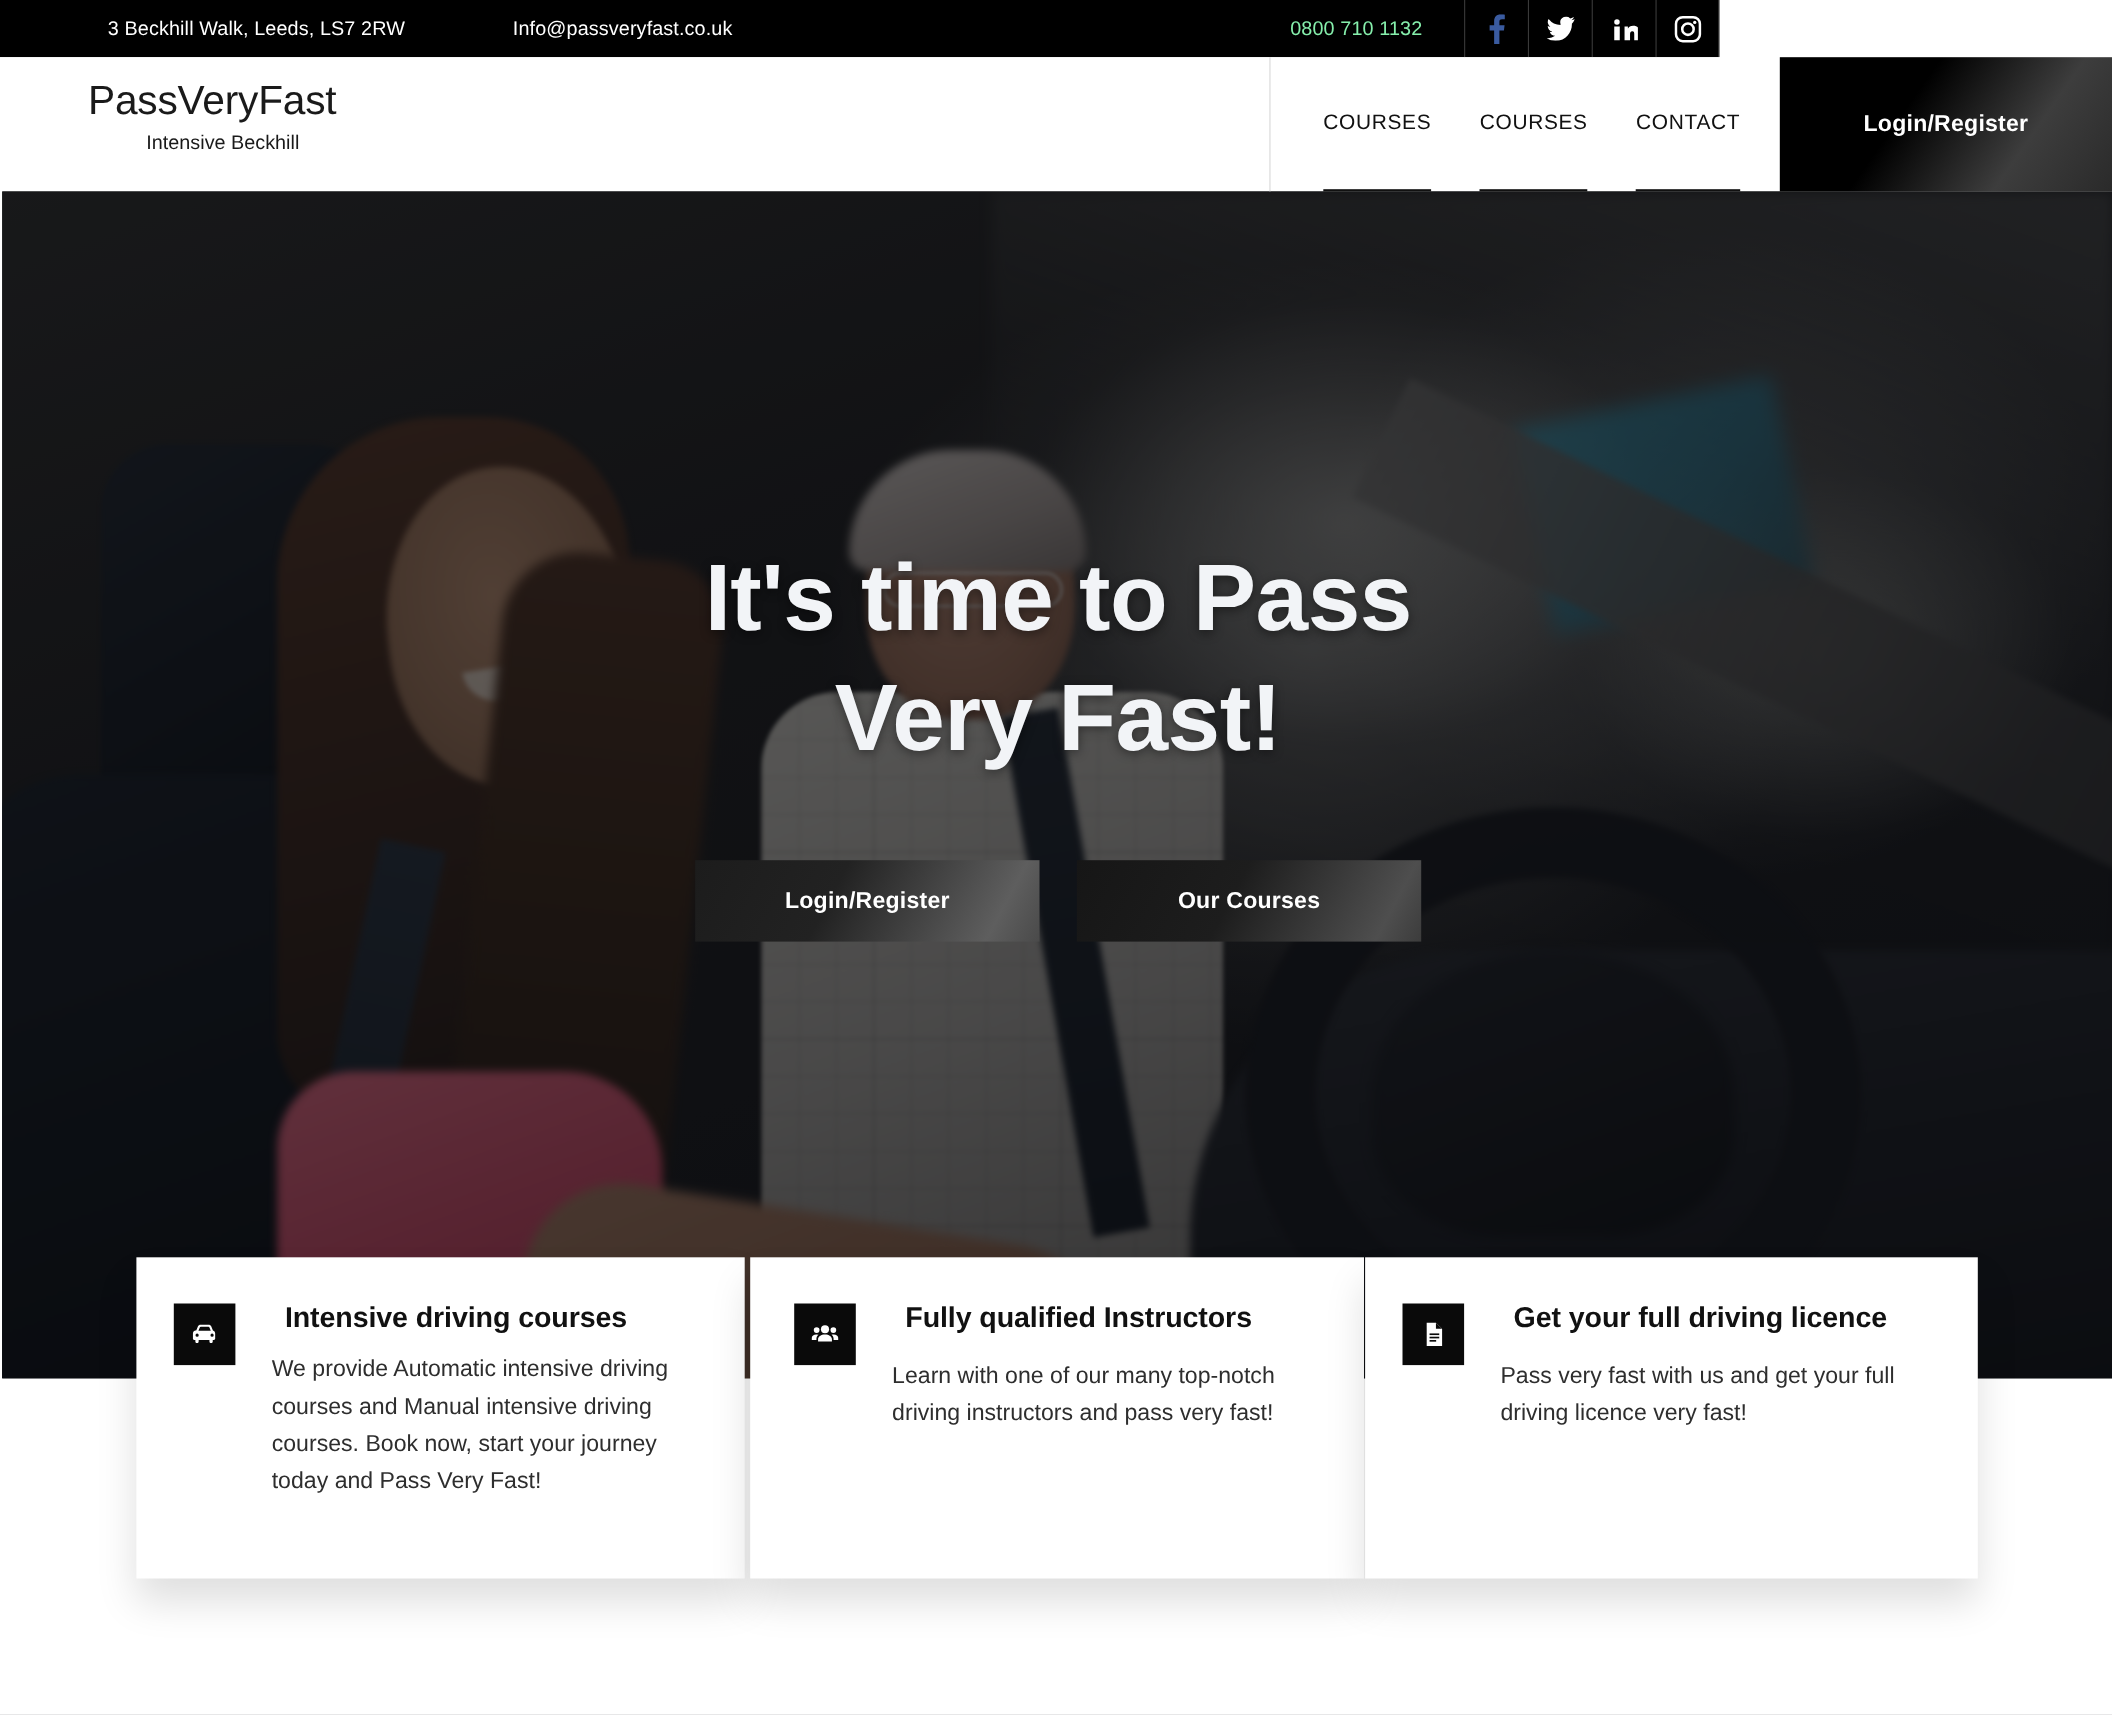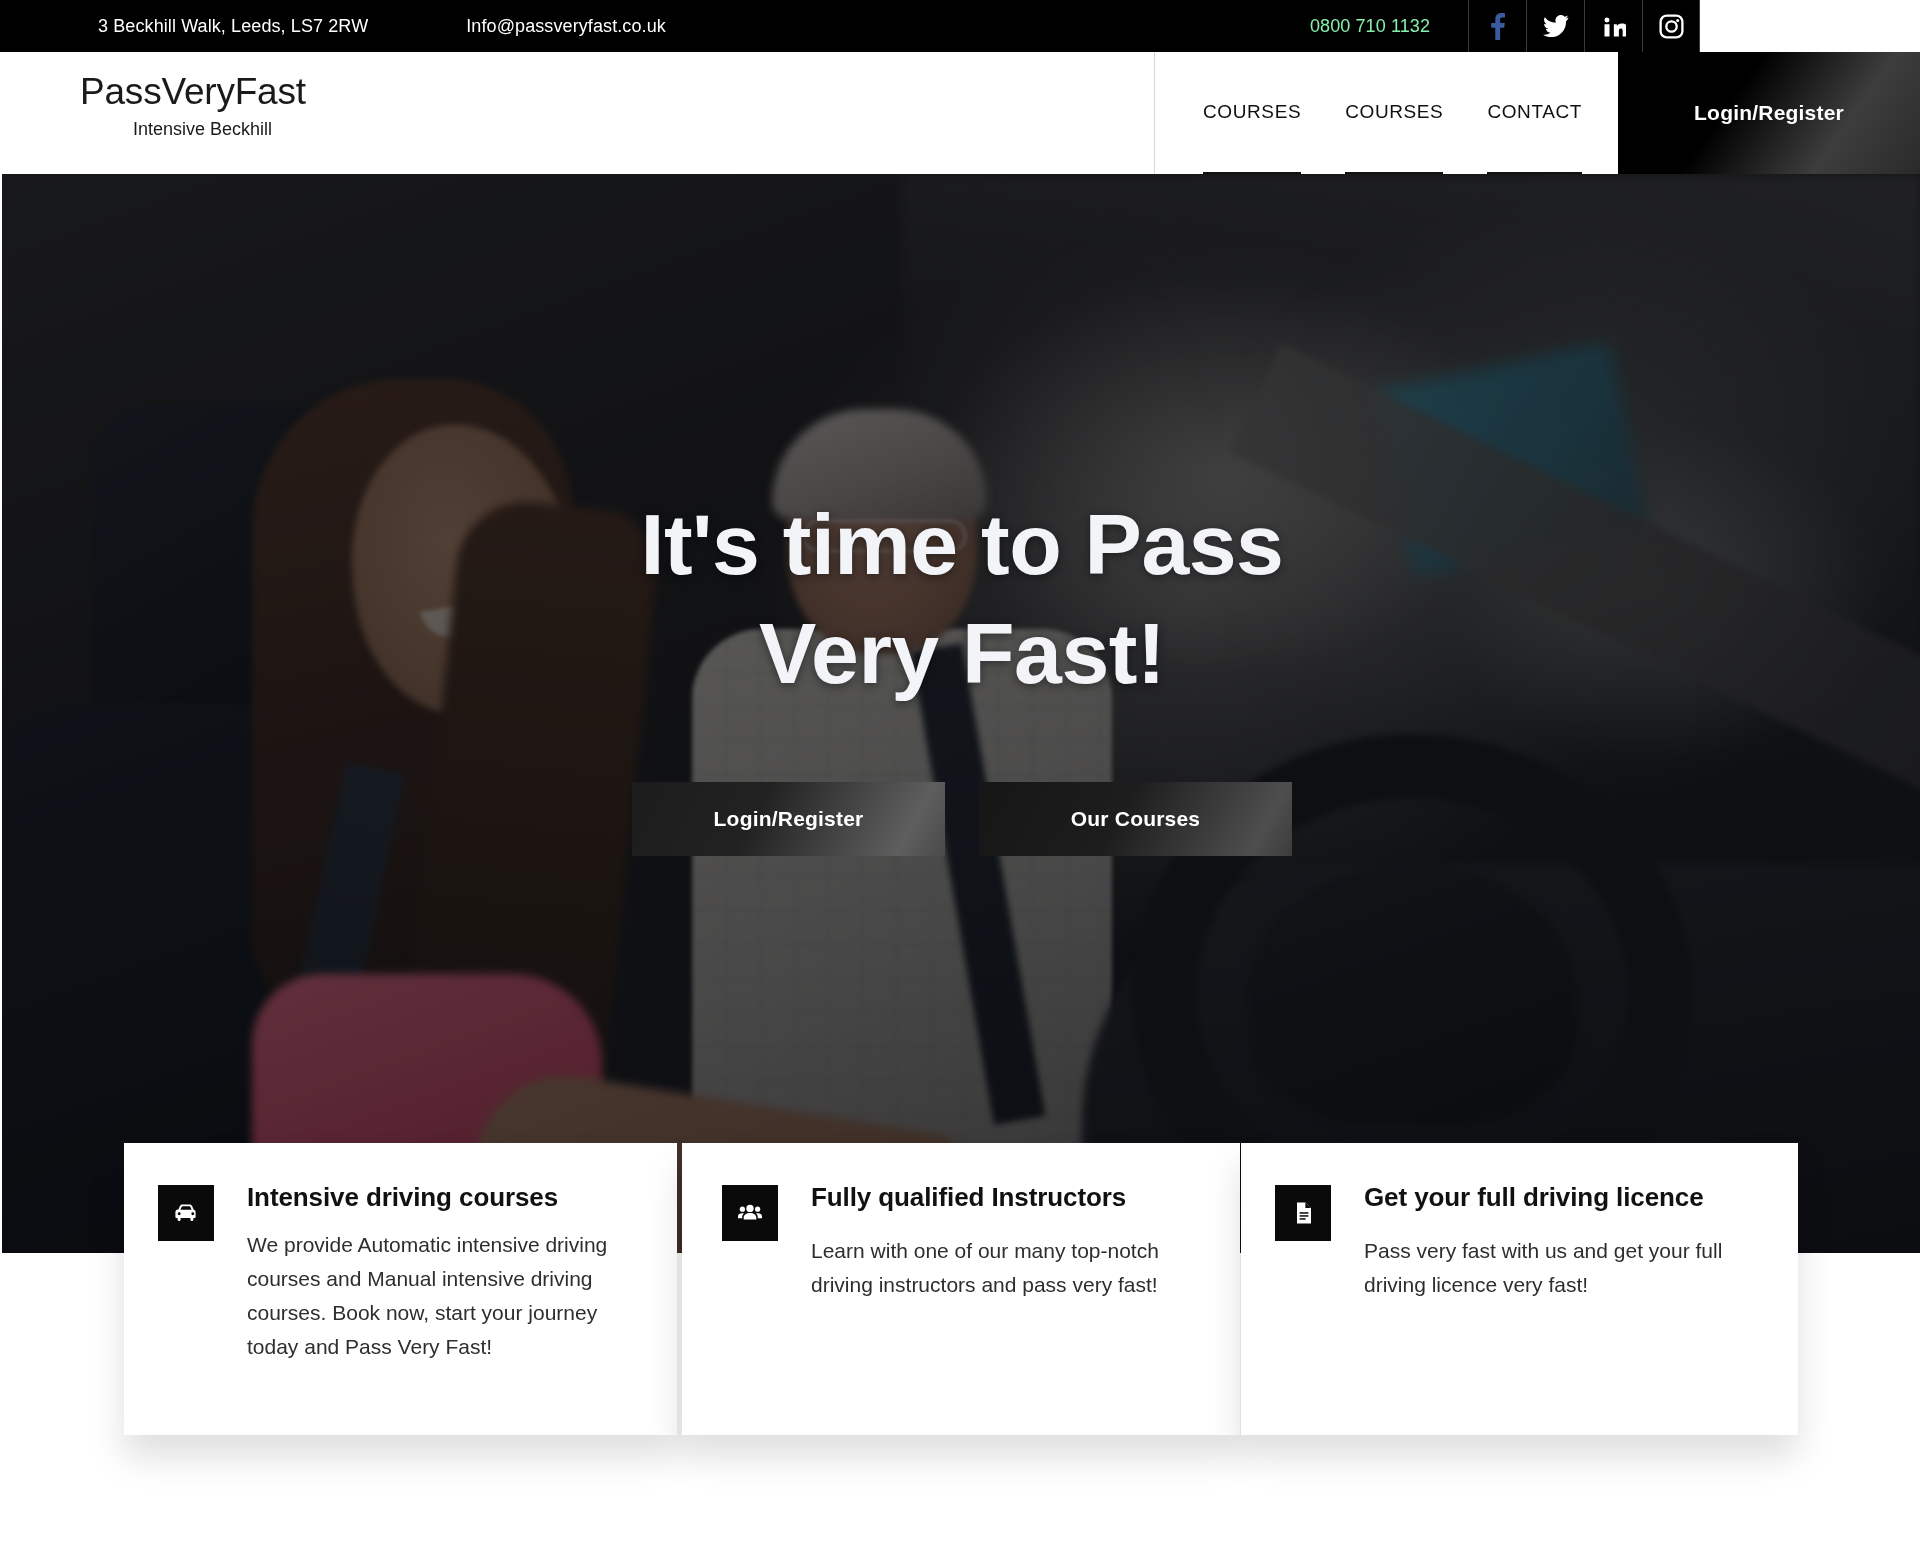--- a/index.html
+++ b/index.html
@@ -7,21 +7,21 @@
   body {
     font-family:"Liberation Sans", sans-serif;
     background:#ffffff;
     overflow:hidden;
     position:relative;
   }
 
   
   .topbar {
     position:absolute; top:0; left:0;
-    width:1700px; height:52px;
+    width:1563px; height:52px;
     background:#000000;
     display:flex; align-items:center;text-align:right;
   }
   .topbar-addr {
     color:#ffffff; font-size:18px; letter-spacing:.1px;
     margin-left:98px; white-space:nowrap;
   }
   .topbar-email {
     color:#ffffff; font-size:18px; letter-spacing:.1px;
     margin-left:98px; white-space:nowrap;
@@ -303,21 +303,21 @@
   .card-icon {
     width:56px; height:56px; min-width:56px;
     background:#0a0a0a;
     display:flex; align-items:center; justify-content:center;
     margin-top:4px;
   }
   .card-icon svg { display:block; }
   .card-body { margin-left:33px; padding-right:30px; }
   .card-title {
     font-size:26px; font-weight:700; color:#111111;
-    line-height:1.28; letter-spacing:-.1px;
+    line-height:1.28; letter-spacing:-.1px;margin-left:12px;
   }
   .card-text {
     margin-top:14px;
     font-size:21px; font-weight:400; color:#2e2e2e;
     line-height:1.62;
   }
   .card.c2 .card-text, .card.c3 .card-text { margin-top:20px; }
 </style>
 </head>
 <body>

